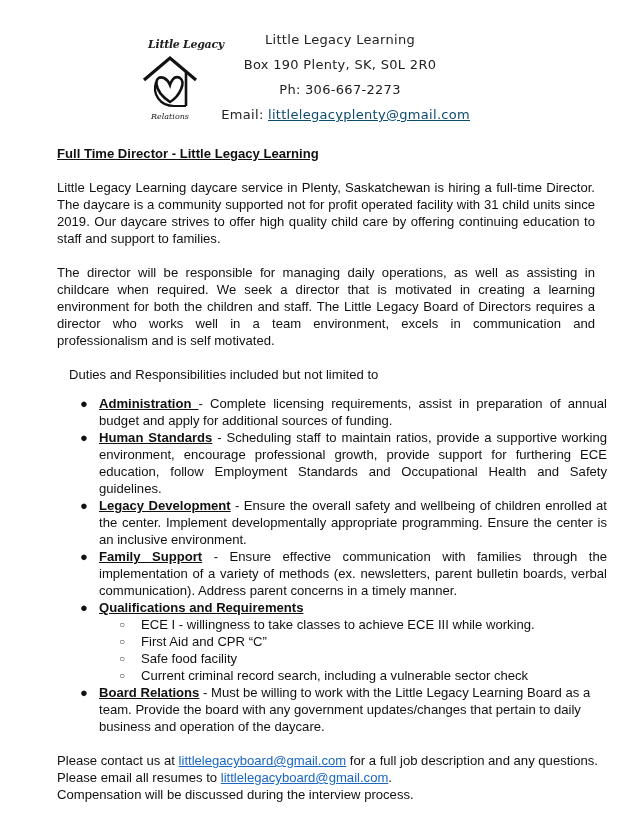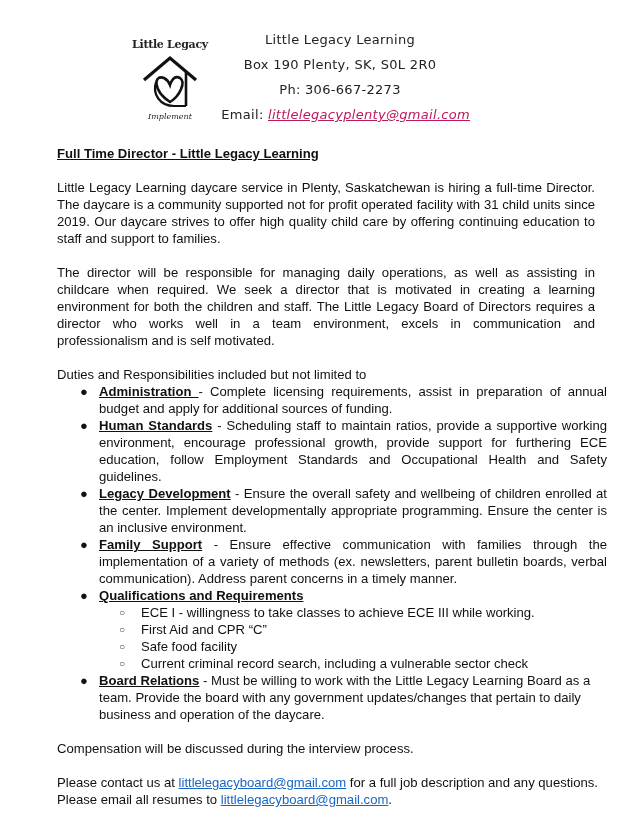--- a/index.html
+++ b/index.html
@@ -24,25 +24,26 @@
     }
     .logo {
       position: absolute;
       left: 132px;
       top: 36px;
       width: 76px;
       height: 92px;
     }
     .logo .logo-top {
       position: absolute;
-      left: 0;
+      left: 16px;
       top: 2px;
       width: 76px;
       text-align: center;
       font-family: "DejaVu Serif", serif;
+      font-style: italic;
       font-weight: bold;
       font-size: 11px;
       letter-spacing: -0.3px;
       color: #222;
     }
     .logo .logo-bottom {
       position: absolute;
       left: 0;
       top: 76px;
       width: 76px;
@@ -70,44 +71,43 @@
       text-align: center;
       height: 25px;
       line-height: 25px;
       letter-spacing: 0.3px;
     }
     .contact-line.email-line {
       text-align: right;
       margin-right: -10px;
     }
     .header-link {
-      color: #be185d;
-      text-decoration: underline;
-      font-style: italic;
+      color: #0c4a6e;
+      text-decoration: underline;
     }
     .content {
       position: absolute;
       left: 57px;
       top: 137px;
       width: 550px;
       font-size: 13.1px;
       line-height: 17px;
     }
     .title {
       font-weight: bold;
       text-decoration: underline;
       margin: 8px 0 17px 0;
       height: 17px;
     }
     .para {
       text-align: justify;
       margin: 0 12px 17px 0;
     }
     .para.nojust { text-align: left; }
-    .duties-intro { margin: 0; }
+    .duties-intro { margin: 12px; }
     ul.duties {
       list-style: none;
       margin: 0;
       padding: 0;
     }
     ul.duties > li {
       position: relative;
       padding-left: 42px;
       text-align: justify;
     }
@@ -149,21 +149,21 @@
 
 <div class="letterhead">
   <div class="logo">
     <div class="logo-top">Little Legacy</div>
     <svg width="60" height="60" viewBox="0 0 60 60">
       <path d="M4 28 L30 6 L56 28" fill="none" stroke="#111" stroke-width="3.2" stroke-linejoin="miter"></path>
       <path d="M46 20 L46 54" fill="none" stroke="#111" stroke-width="2.6"></path>
       <path d="M30 50 C 12 38, 14 22, 24 26 C 28 28, 30 33, 30 33 C 30 33, 33 22, 40 26 C 46 30, 40 44, 30 50 Z" fill="none" stroke="#111" stroke-width="2.6"></path>
       <path d="M16 30 C 12 42, 20 54, 34 54 L46 54" fill="none" stroke="#111" stroke-width="2.2"></path>
     </svg>
-    <div class="logo-bottom">Implement</div>
+    <div class="logo-bottom">Relations</div>
   </div>
 
   <div class="contact-block">
     <div class="contact-line">Little Legacy Learning</div>
     <div class="contact-line">Box 190 Plenty, SK, S0L 2R0</div>
     <div class="contact-line">
       <span>Ph:</span>
       <span>306-667-2273</span>
     </div>
     <div class="contact-line email-line">
@@ -222,20 +222,20 @@
       </ul>
     </li>
     <li class="left">
       <span class="bullet">●</span>
       <span class="duty-heading">Board Relations</span><span> - Must be willing to work with the Little Legacy Learning Board as a team. Provide the board with any government updates/changes that pertain to daily business and operation of the daycare.</span>
     </li>
   </ul>
 
   <div class="spacer"></div>
 
-  <p class="para nojust">Compensation will be discussed during the interview process.</p>
-
   <p class="para" style="margin:0;">
     <span>Please contact us at </span><a class="link">littlelegacyboard@gmail.com</a><span> for a full job description and any questions.</span>
     <br>
     <span>Please email all resumes to </span><a class="link">littlelegacyboard@gmail.com</a><span>.</span>
   </p>
+
+  <p class="para nojust">Compensation will be discussed during the interview process.</p>
 </div>
 
 </body></html>

